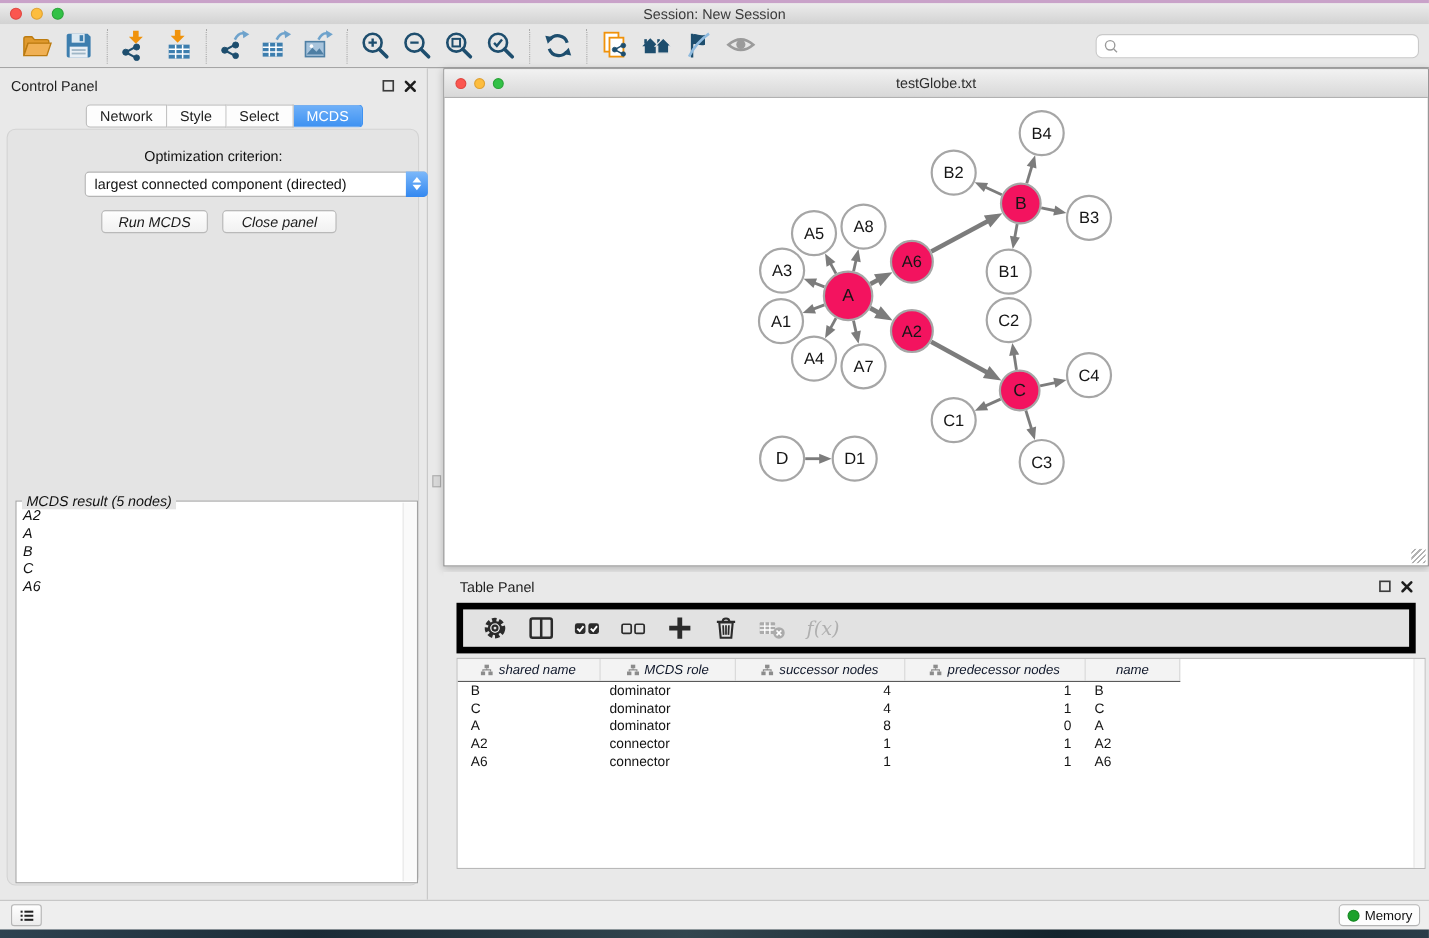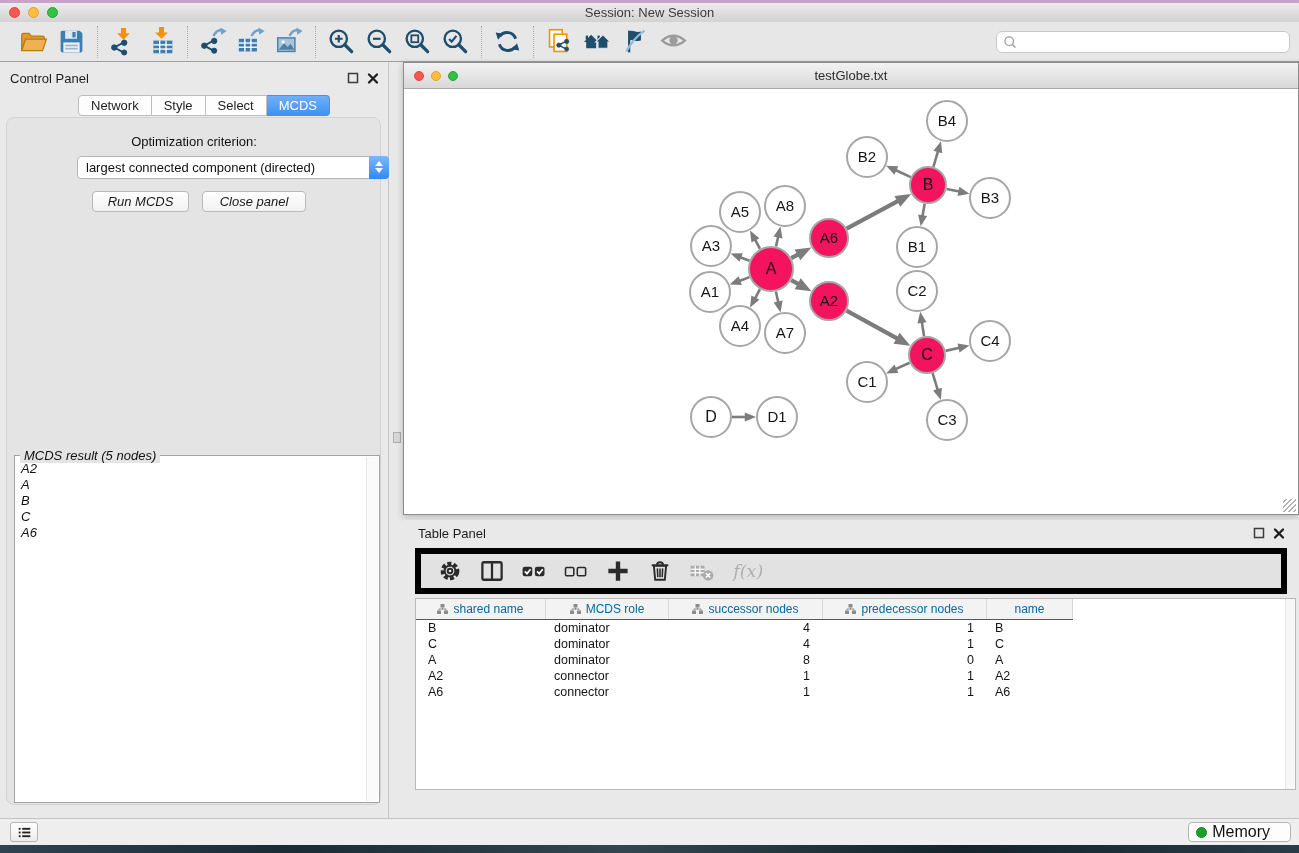--- a/index.html
+++ b/index.html
@@ -68,32 +68,32 @@
   .tp-title { position:absolute; top:6px; left:15px; font-size:13px; color:#1E1E1E; }
   .tp-controls { position:absolute; top:6px; right:13px; display:flex; gap:6px; }
   .tp-controls svg { width:14px; height:14px; }
   .tp-toolbar { position:absolute; left:12px; top:28px; width:872px; height:46px; background:#E2E2E2; border:6px solid #000000; display:flex; align-items:center; gap:9px; padding-left:12px; }
   .tp-btn { width:33px; height:34px; display:flex; align-items:center; justify-content:center; }
   .tp-btn svg { width:28px; height:28px; }
   .tp-btn.wide { width:44px; }
   .tp-btn.wide svg { width:40px; }
   .tp-table { position:absolute; left:12px; top:78px; width:881px; height:192px; background:#fff; border:1px solid #B9B9B9; overflow:hidden; }
   .thead { display:flex; height:21px; background:#F3F3F3; border-bottom:1px solid #5A5A5A; width:657px; }
-  .th { border-right:1px solid #D8D8D8; display:flex; align-items:center; justify-content:center; gap:5px; font-size:12px; color:#0369a1; }
+  .th { border-right:1px solid #D8D8D8; display:flex; align-items:center; justify-content:center; gap:5px; font-size:12px; color:#0f172a;font-style:italic; }
   .th svg { width:11px; height:10px; }
   .trow { display:flex; height:16px; align-items:center; }
   .td { font-size:12.5px; color:#141414; white-space:nowrap; }
   .tp-scroll { position:absolute; right:0; top:0; bottom:0; width:10px; background:#F7F7F7; border-left:1px solid #E6E6E6; }
   .tp-tabs { position:absolute; left:269px; top:270px; display:flex; }
 
   
   .status-bar { position:absolute; left:0; bottom:8px; height:27px; width:100%; background:#EEEEEE; border-top:1px solid #C2C2C2; }
   .list-btn { position:absolute; left:10px; top:3px; width:28px; height:20px; border:1px solid #B5B5B5; border-radius:3px; background:linear-gradient(#FFFFFF,#ECECEC); display:flex; align-items:center; justify-content:center; }
   .list-btn svg { width:17px; height:15px; }
-  .memory-btn { position:absolute; right:8px; top:3px; height:20px; padding:0 20px 0 7px; border:1px solid #B5B5B5; border-radius:4px; background:#FDFDFD; display:flex; align-items:center; gap:5px; font-size:16px; color:#111; }
+  .memory-btn { position:absolute; right:8px; top:3px; height:20px; padding:0 6px 0 7px; border:1px solid #B5B5B5; border-radius:4px; background:#FDFDFD; display:flex; align-items:center; gap:5px; font-size:12px; color:#111; }
   .memory-dot { width:11px; height:11px; border-radius:50%; background:#1BA12B; border:1px solid #13851F; }
   .desktop-strip { position:absolute; bottom:0; width:100%; height:8px; background:linear-gradient(90deg,#2E4250,#1B2B36 22%,#33464F 48%,#14232C 74%,#2A3C48); }
 </style>
 </head>
 <body>
 
 <div class="top-strip"></div>
 <div class="titlebar">
   <div class="lights">
     <div class="light red"></div>

